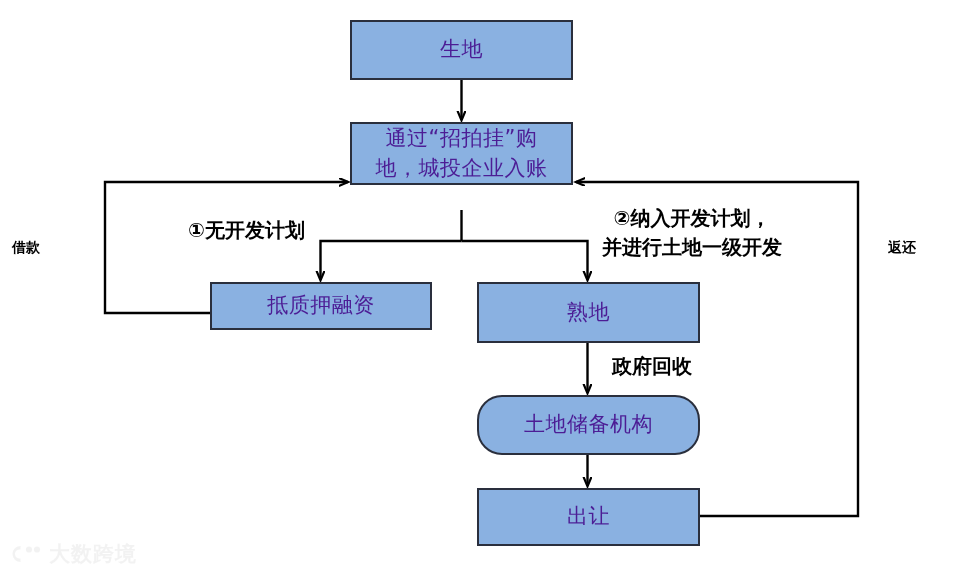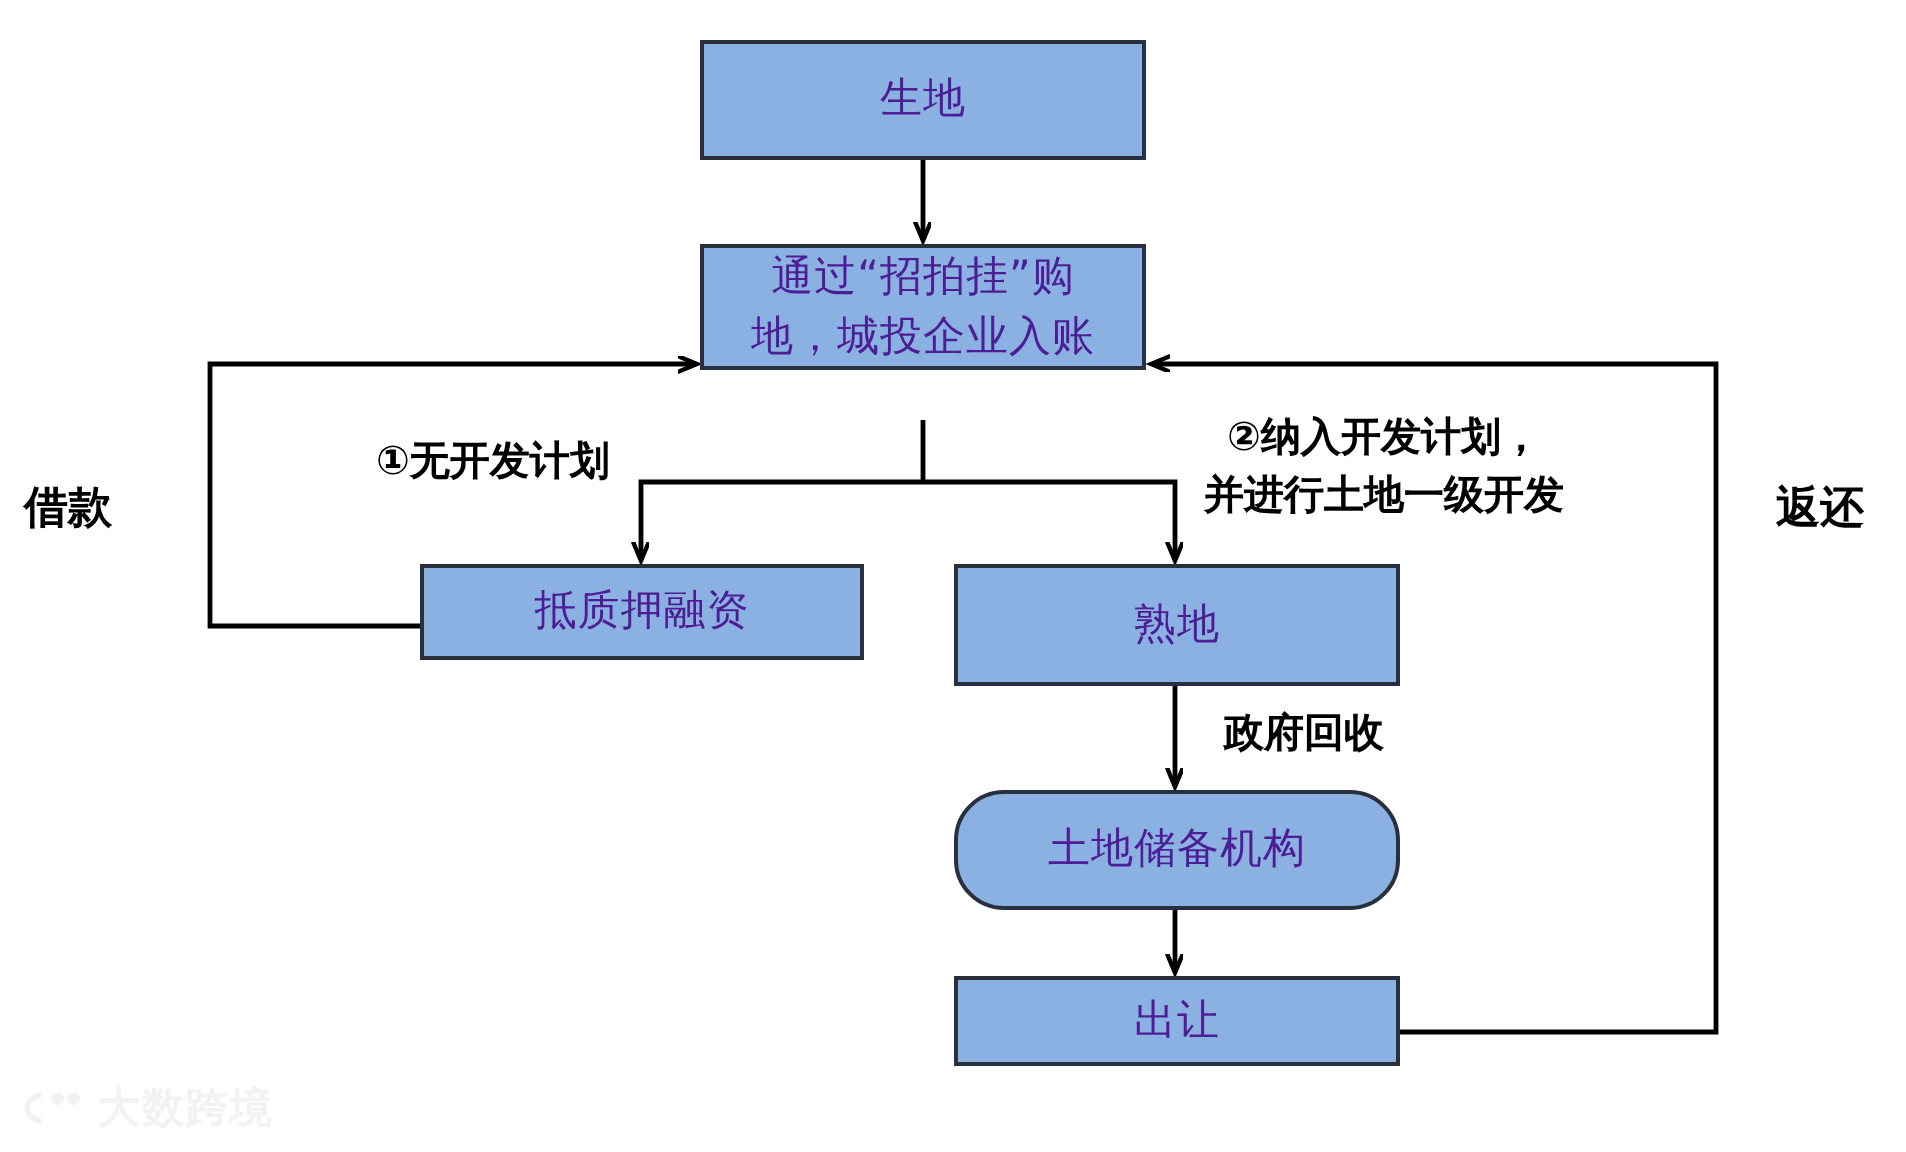--- a/index.html
+++ b/index.html
@@ -54,21 +54,21 @@
     font-size: 20px;
     line-height: 1.45;
     white-space: pre-line;
     z-index: 3;
   }
   .side-label {
     position: absolute;
     font-family: "DejaVu Sans", "Liberation Sans", sans-serif;
     font-weight: bold;
     color: #000000;
-    font-size: 22px;
+    font-size: 14px;
     z-index: 3;
   }
   #watermark {
     position: absolute;
     left: 8px;
     top: 540px;
     display: flex;
     align-items: center;
     gap: 7px;
     opacity: 0.55;
@@ -125,21 +125,21 @@
   </div>
 
   <div class="node" style="left:477px; top:282px; width:223px; height:61px;">
     <span class="node-text">熟地</span>
   </div>
 
   <div class="node" style="left:477px; top:395px; width:223px; height:60px;border-radius:25px;">
     <span class="node-text">土地储备机构</span>
   </div>
 
-  <div class="node" style="left:477px; top:488px; width:223px; height:45px;">
+  <div class="node" style="left:477px; top:488px; width:223px; height:58px;">
     <span class="node-text">出让</span>
   </div>
 
   <div class="edge-label" style="left:188px; top:216px; text-align:left;">①无开发计划</div>
 
   <div class="edge-label" style="left:602px; top:204px; text-align:center;">②纳入开发计划，
 并进行土地一级开发</div>
 
   <div class="edge-label" style="left:612px; top:352px; text-align:left;">政府回收</div>
 

